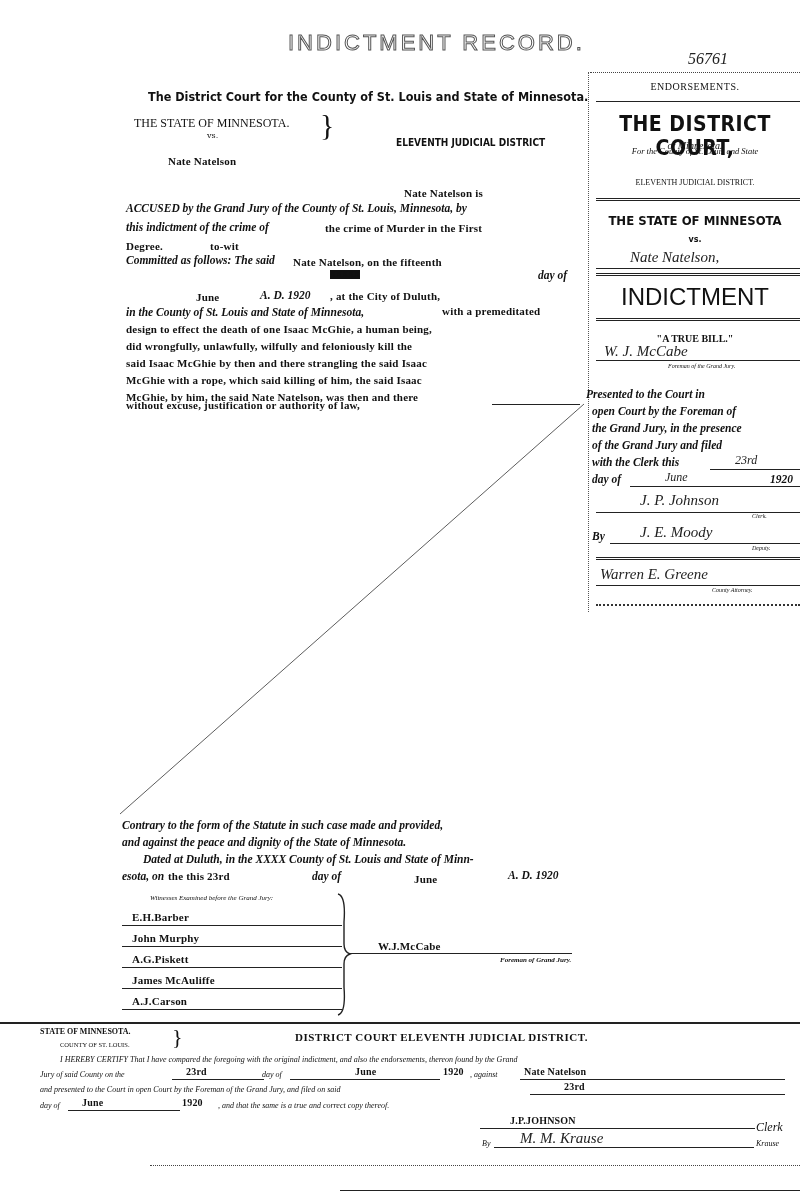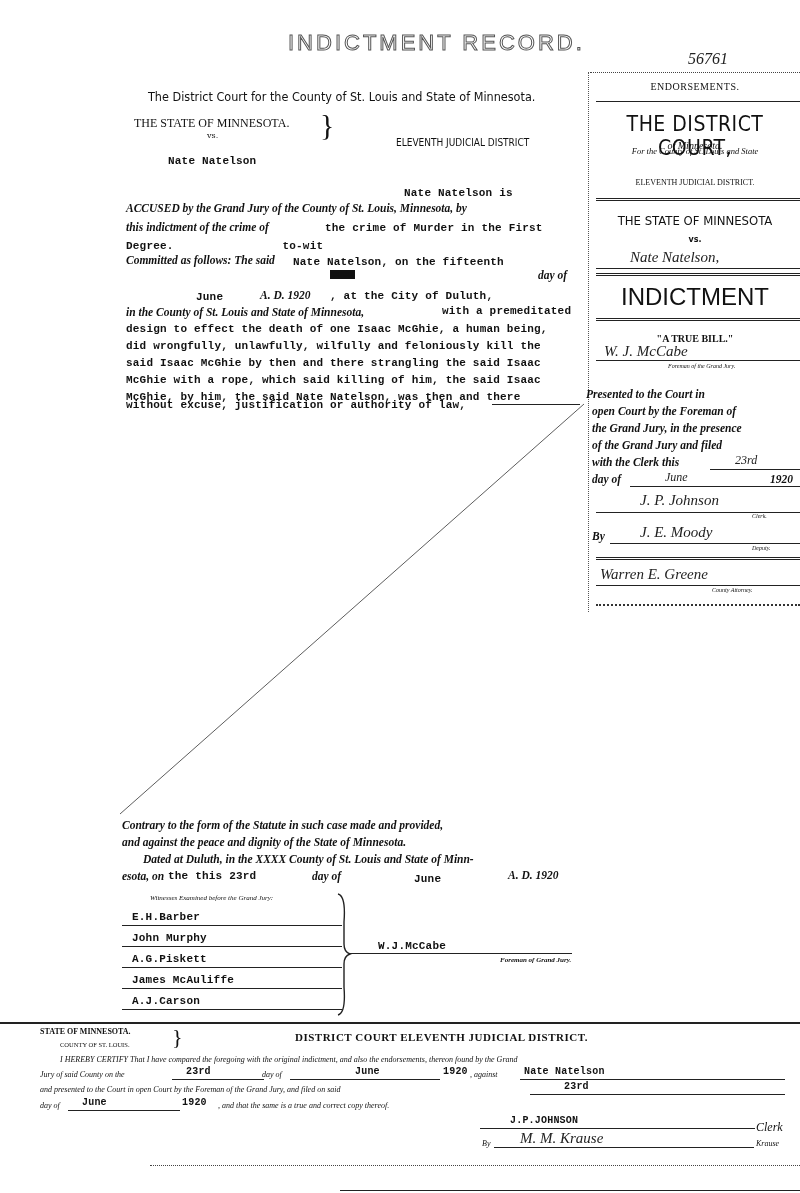--- a/index.html
+++ b/index.html
@@ -1,20 +1,20 @@
 <!DOCTYPE html>
 <html><head>
 <meta charset="utf-8">
 <style>
   html, body { margin:0; padding:0; background:#ffffff; }
   body { width:800px; height:1193px; position:relative; overflow:hidden; color:#111; font-family:"DejaVu Serif", serif; }
   .abs { position:absolute; white-space:nowrap; }
-  .mono { font-family:Liberation Mono, monospace; font-weight:bold; font-size:11px; letter-spacing:0.2px; }
+  .mono { font-family:Liberation Serif, serif; font-weight:bold; font-size:11px; letter-spacing:0.2px; }
   .ital { font-family:"Liberation Serif", "DejaVu Serif", serif; font-style:italic; font-weight:bold; font-size:11.5px; }
-  .cond { font-family:"DejaVu Sans", sans-serif; font-weight:normal; font-stretch:condensed; }
+  .cond { font-family:"DejaVu Sans", sans-serif; font-weight:bold; font-stretch:condensed; }
   .hand { font-family:"Liberation Serif", serif; font-style:italic; font-size:14px; color:#222; }
   .line { position:absolute; border-top:1px solid #222; height:0; }
   .dot { position:absolute; border-top:1px dotted #444; height:0; }
   .dbl { position:absolute; border-top:3px double #222; height:0; }
 
   .hdr-title { font-family:"Liberation Sans", sans-serif; font-size:22px; letter-spacing:3px; color:#bbb; -webkit-text-stroke:1px #555; color:transparent; }
 
   .rp-center { position:absolute; left:590px; width:210px; text-align:center; }
 </style>
 </head>

